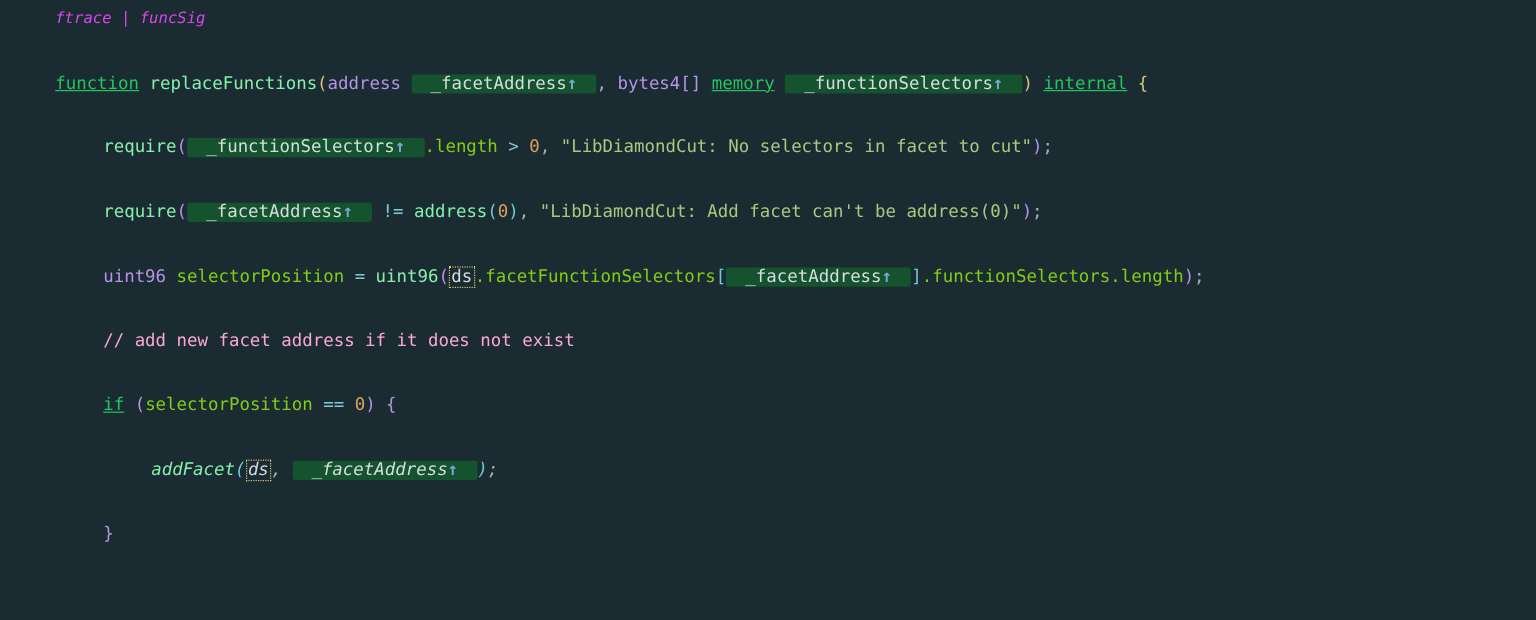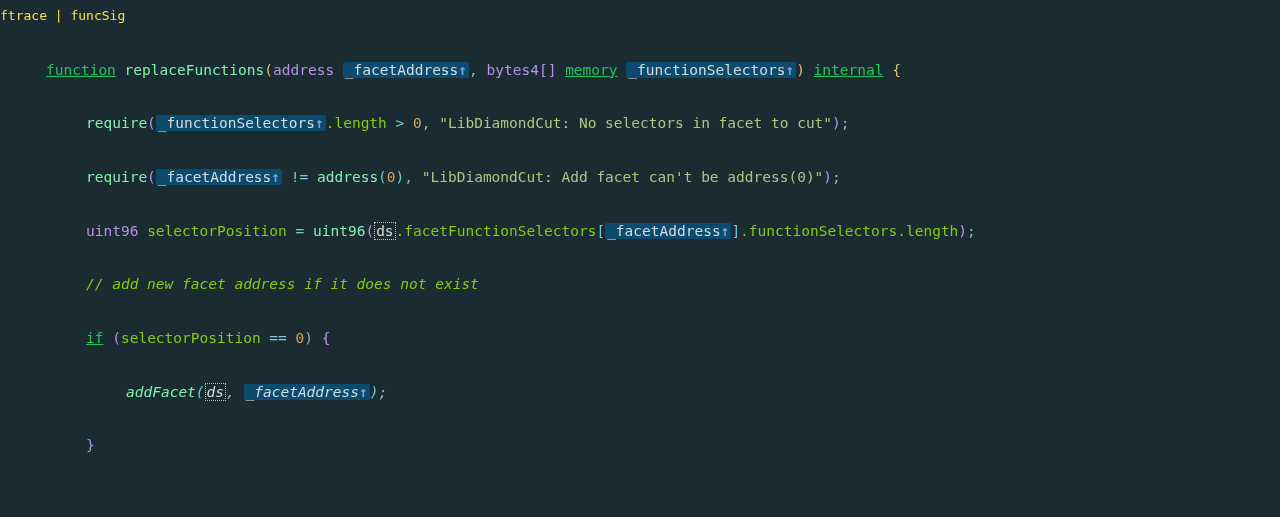--- a/index.html
+++ b/index.html
@@ -8,47 +8,49 @@
   color: #c5d4d8;
   font-family: 'Menlo', 'Monaco', 'Consolas', monospace;
   font-size: 14.5px;
   line-height: 1.85;
   width: 1280px;
   height: 517px;
   overflow: hidden;
   padding: 4px 0 0 0;
 }
 .breadcrumb {
-  color: #fde047;
+  color: #d946ef;
   font-size: 13px;
+  padding-left: 46px;
   padding-bottom: 2px;
+  font-style: italic;
 }
 .code-area { padding-left: 46px; white-space: pre; }
 .ln { display: block; }
 
 
 .kw  { color: #22c55e; text-decoration: underline; }         
 .fn  { color: #86efac; }         
 .ty  { color: #6ecad8; }         
 .ty2 { color: #b792e6; }         
 .id  { color: #84cc16; }         
 .op  { color: #7fcad6; }         
 .num { color: #d6a35c; }         
 .str { color: #a8c97f; }         
-.cmt { color: #84cc16; font-style: italic; }
+.cmt { color: #f9a8d4; }
 .punc{ color: #9db4bc; }
 .br  { color: #d6c37a; }         
 .br2 { color: #b792e6; }         
 .br3 { color: #6ecad8; }         
 
 
 .argbox {
-  background: #0c4a6e;
+  background: #14532d;
   color: #d4dde0;
-  padding: 0 2px;
+  padding: 0 16px;
   border-radius: 2px;
 }
 .arrow {
   color: #7aa8d6;
   font-weight: bold;
 }
 
 
 .ds {
   border: 1px dotted #d6c37a;

